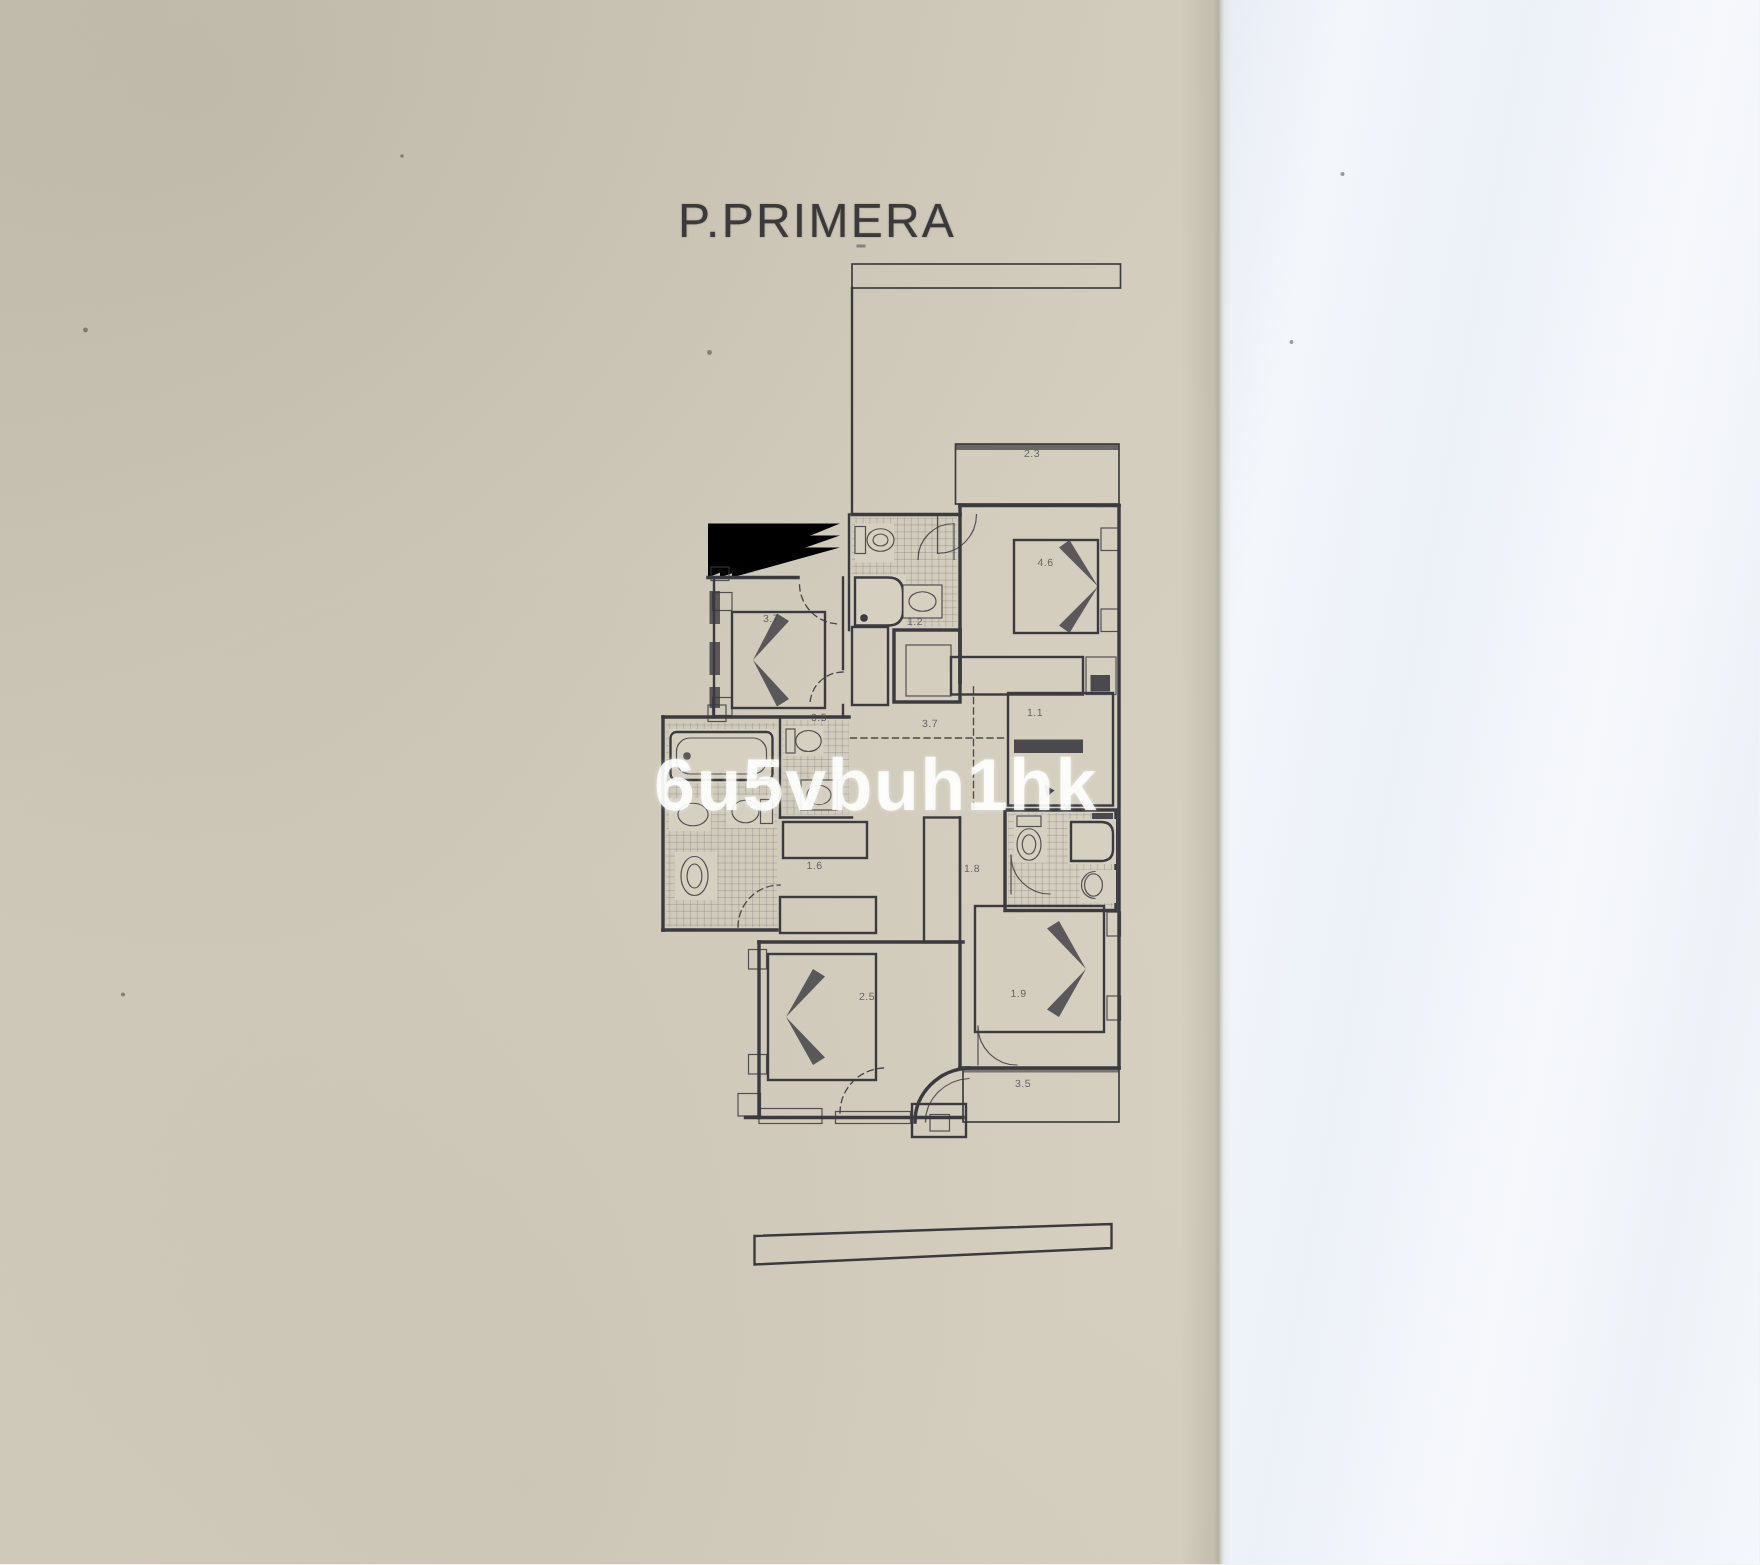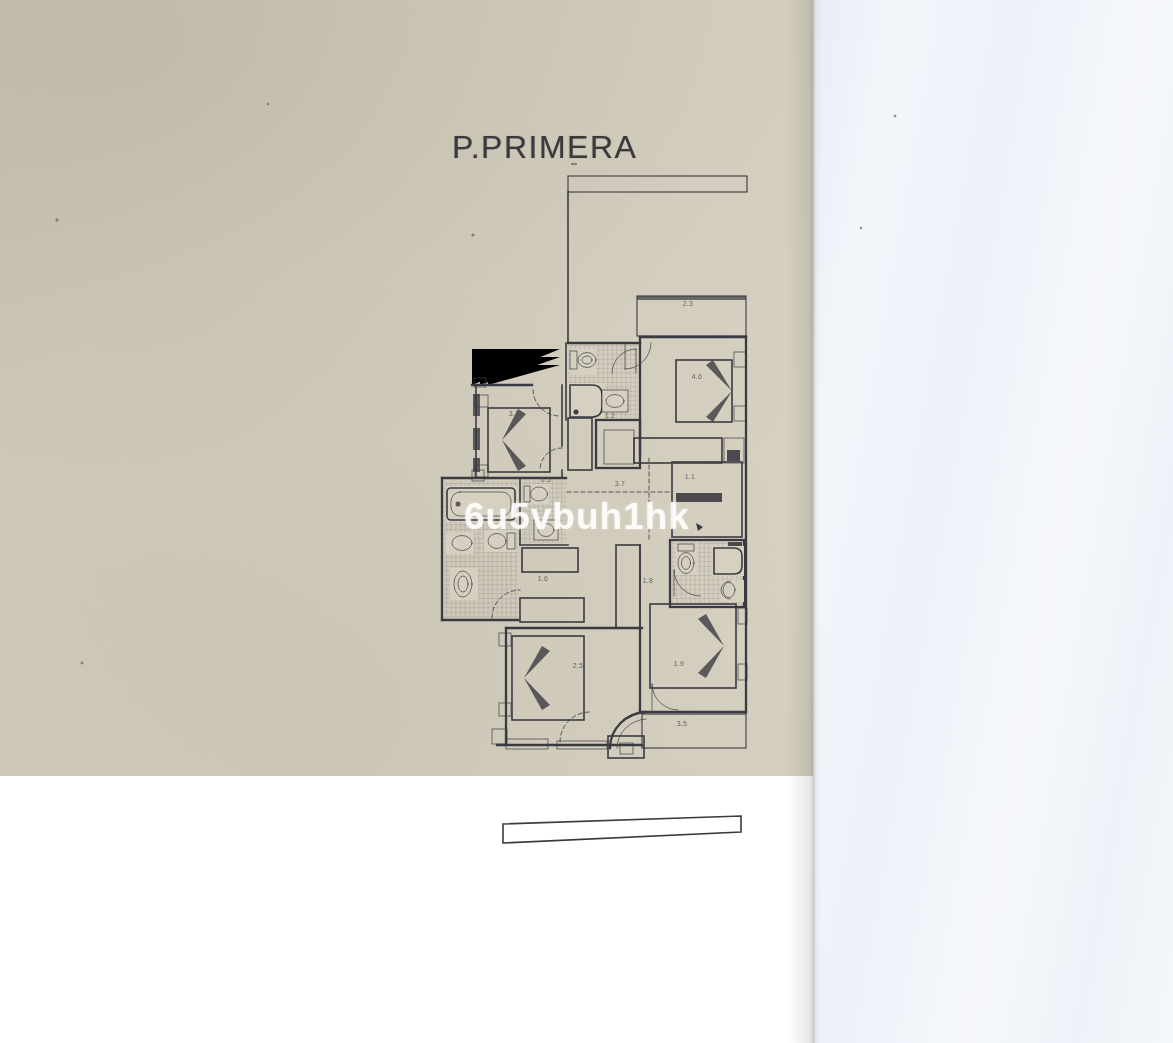--- a/index.html
+++ b/index.html
@@ -1,17 +1,17 @@
 <!DOCTYPE html>
 <html style="--ink: #3c3a41; --title: #3b393c; --wm: rgba(255,255,255,0.87);"><head>
 <meta charset="utf-8">
 <style>
   html,body{margin:0;padding:0;}
   body{width:1173px;height:1043px;overflow:hidden;font-family:"Liberation Sans",sans-serif;}
-  .scene{position:relative;width:1173px;height:776px;
+  .scene{position:relative;width:1173px;height:1043px;
     background:
       radial-gradient(ellipse at 12% 6%, rgba(92,86,70,.10), transparent 42%),
       radial-gradient(ellipse at 30% 95%, rgba(92,86,70,.07), transparent 45%),
       linear-gradient(128deg,#c9c3b3 0%,#cec8b8 20%,#d3cdbd 46%,#d7d1c1 70%,#d1cbbb 100%);
   }
   
   .white-strip{position:absolute;top:0;right:0;width:360px;height:1043px;
     background:
       linear-gradient(90deg, rgba(160,156,145,.55) 0px, rgba(210,207,200,.25) 3px, rgba(255,255,255,0) 8px),
       linear-gradient(100deg,#e7ecf4 0%,#f3f6fb 16%,#ecf1f8 38%,#f6f8fc 62%,#eef2f8 82%,#f4f7fb 100%);
@@ -23,21 +23,21 @@
   svg.plan{position:absolute;left:0;top:0;filter:blur(.35px);}
   .ln{stroke:var(--ink,#3c3a41);fill:none;stroke-width:1.1;stroke-linecap:square;}
   .w2{stroke-width:2.3;}
   .w15{stroke-width:1.6;}
   .thin{stroke-width:.8;stroke-opacity:.85;}
   .faint{stroke-width:.8;stroke-opacity:.55;}
   .dash{stroke-dasharray:4 3;stroke-width:.9;stroke-opacity:.9;}
   .fillink{fill:var(--ink,#3c3a41);stroke:none;}
   .dims{position:absolute;left:0;top:0;width:100%;height:100%;pointer-events:none;}
   .dim{position:absolute;font-size:7px;color:#4c4952;opacity:.8;transform:translate(-50%,-50%);letter-spacing:.3px;}
-  .watermark{position:absolute;left:464px;top:496px;font-size:37px;font-weight:bold;letter-spacing:1px;
+  .watermark{position:absolute;left:436px;top:496px;font-size:49px;font-weight:bold;letter-spacing:1px;
     color:var(--wm,rgba(255,255,255,.87));text-shadow:0 0 3px rgba(255,255,255,.45);white-space:nowrap;}
 </style>
 </head>
 <body>
 
 <div class="scene">
 
   <div class="white-strip"></div>
   <div class="strip-shadow"></div>
 

